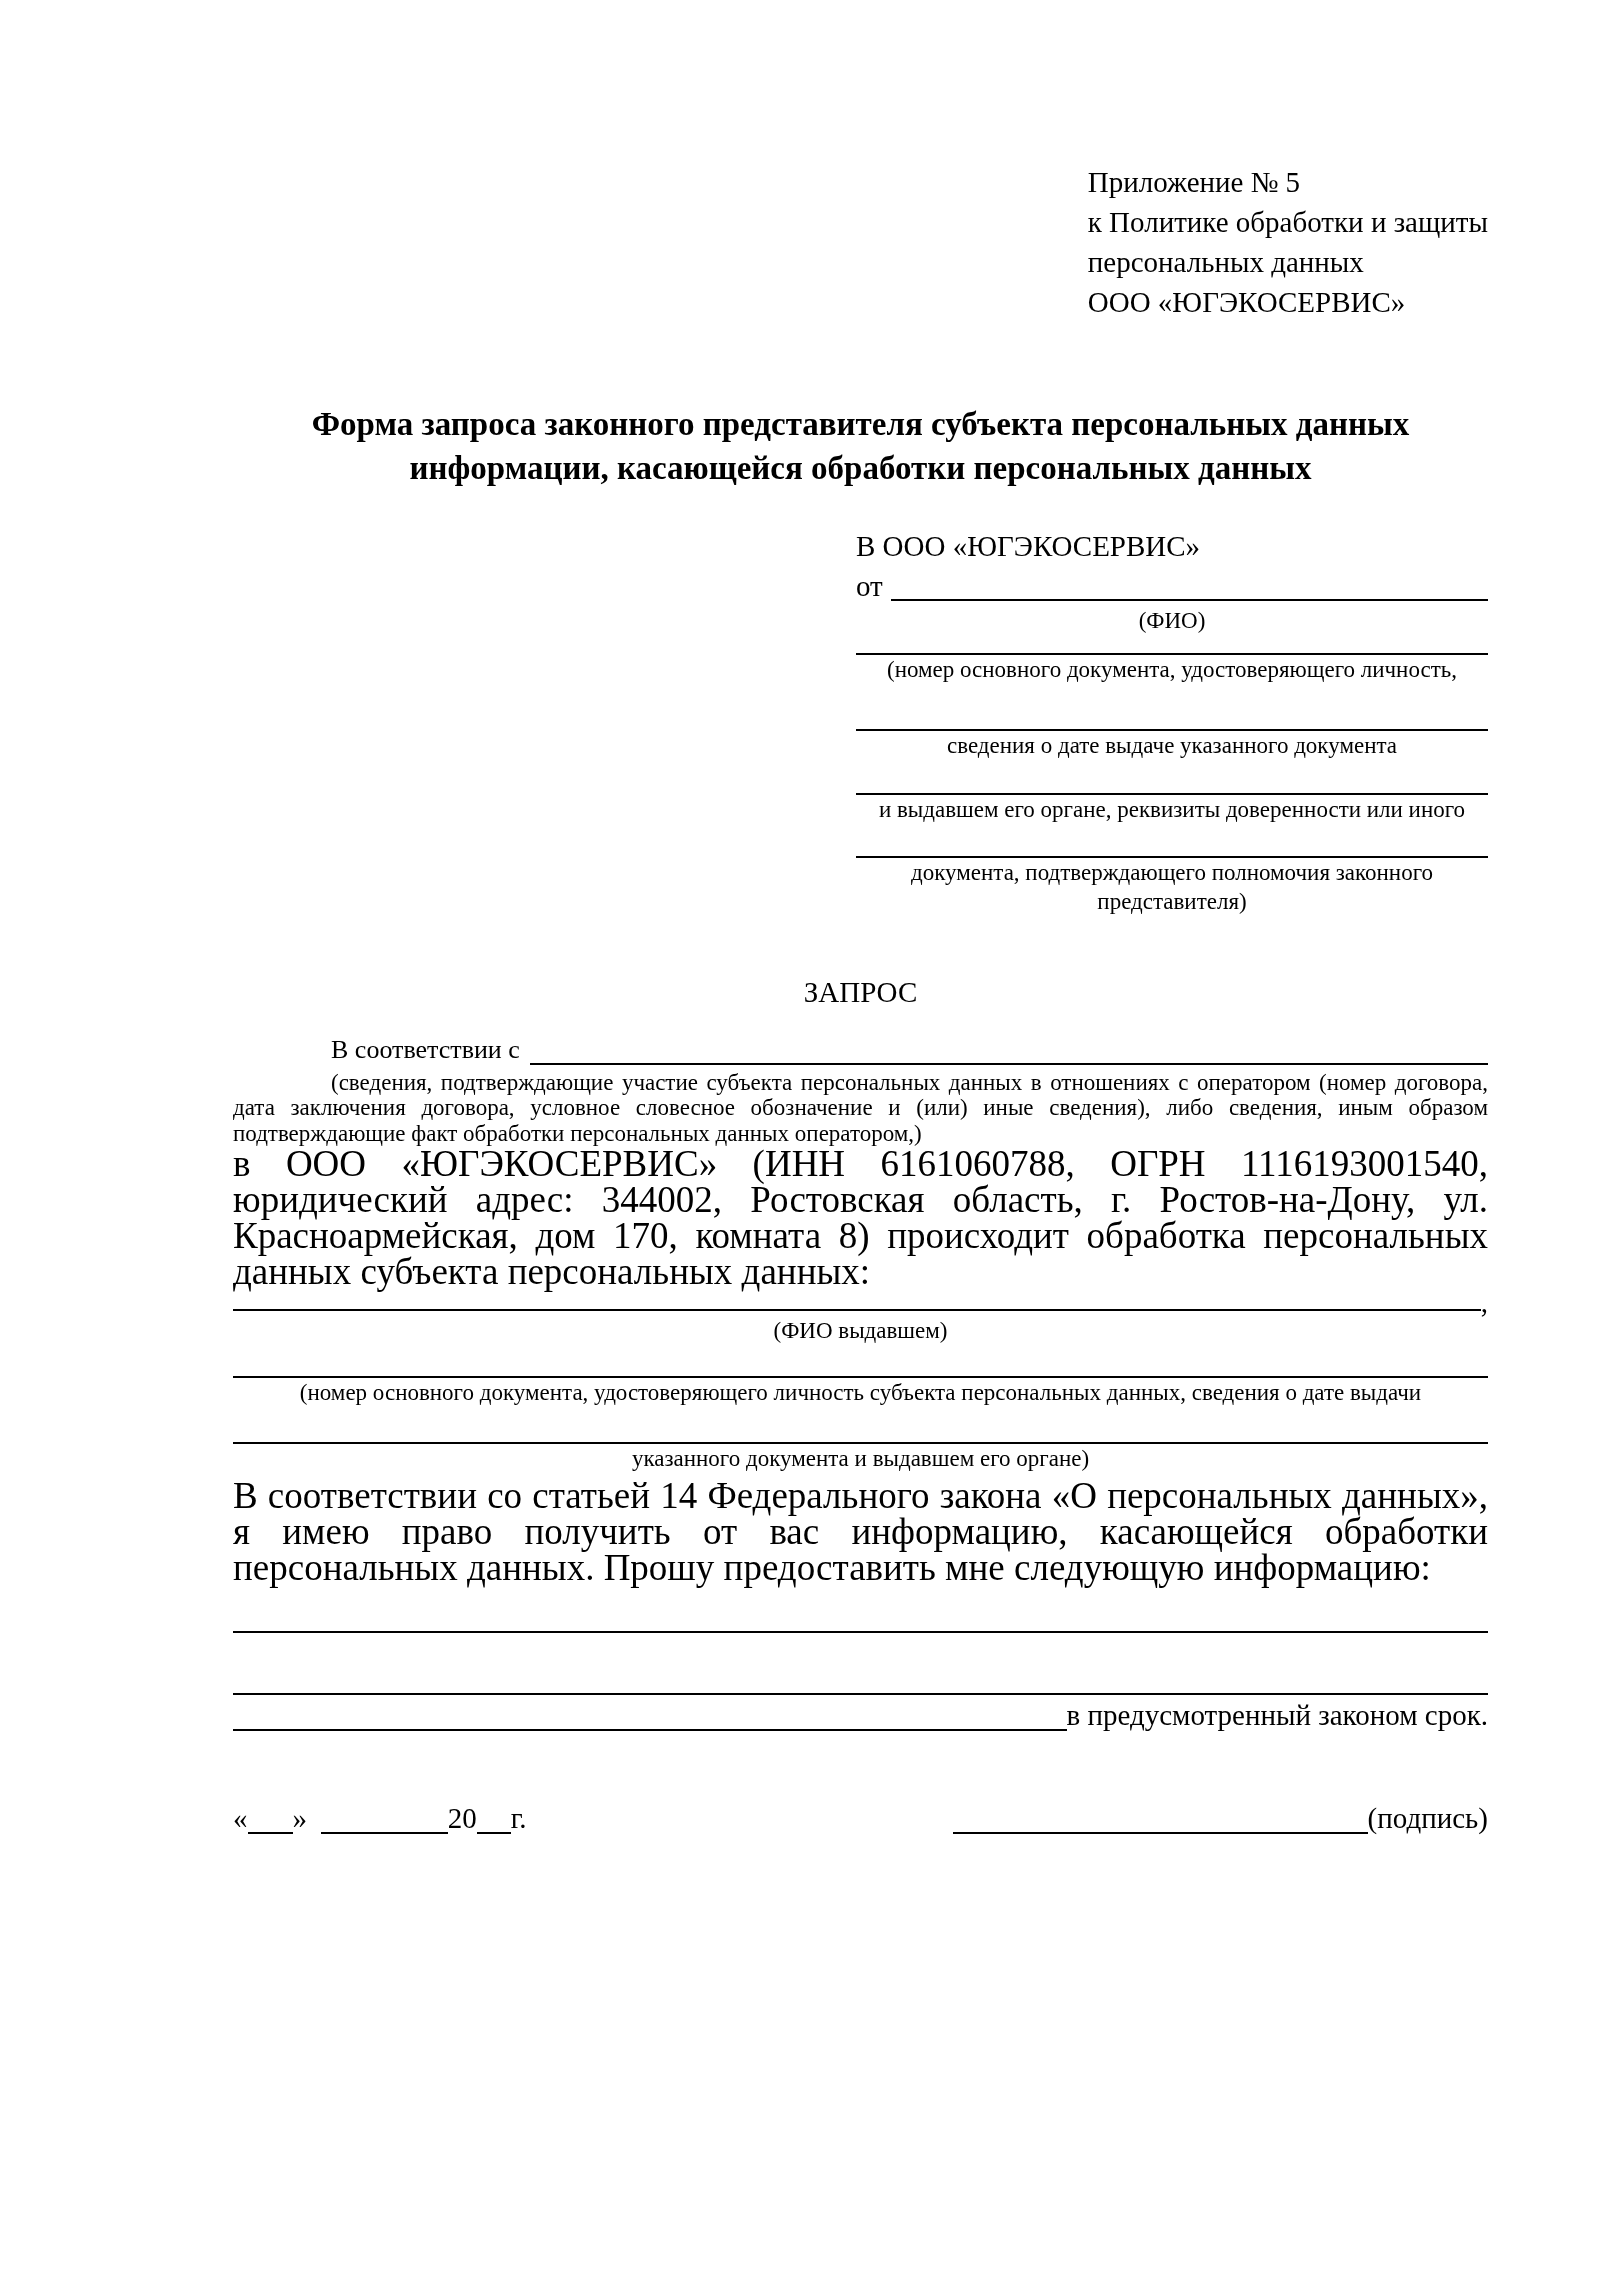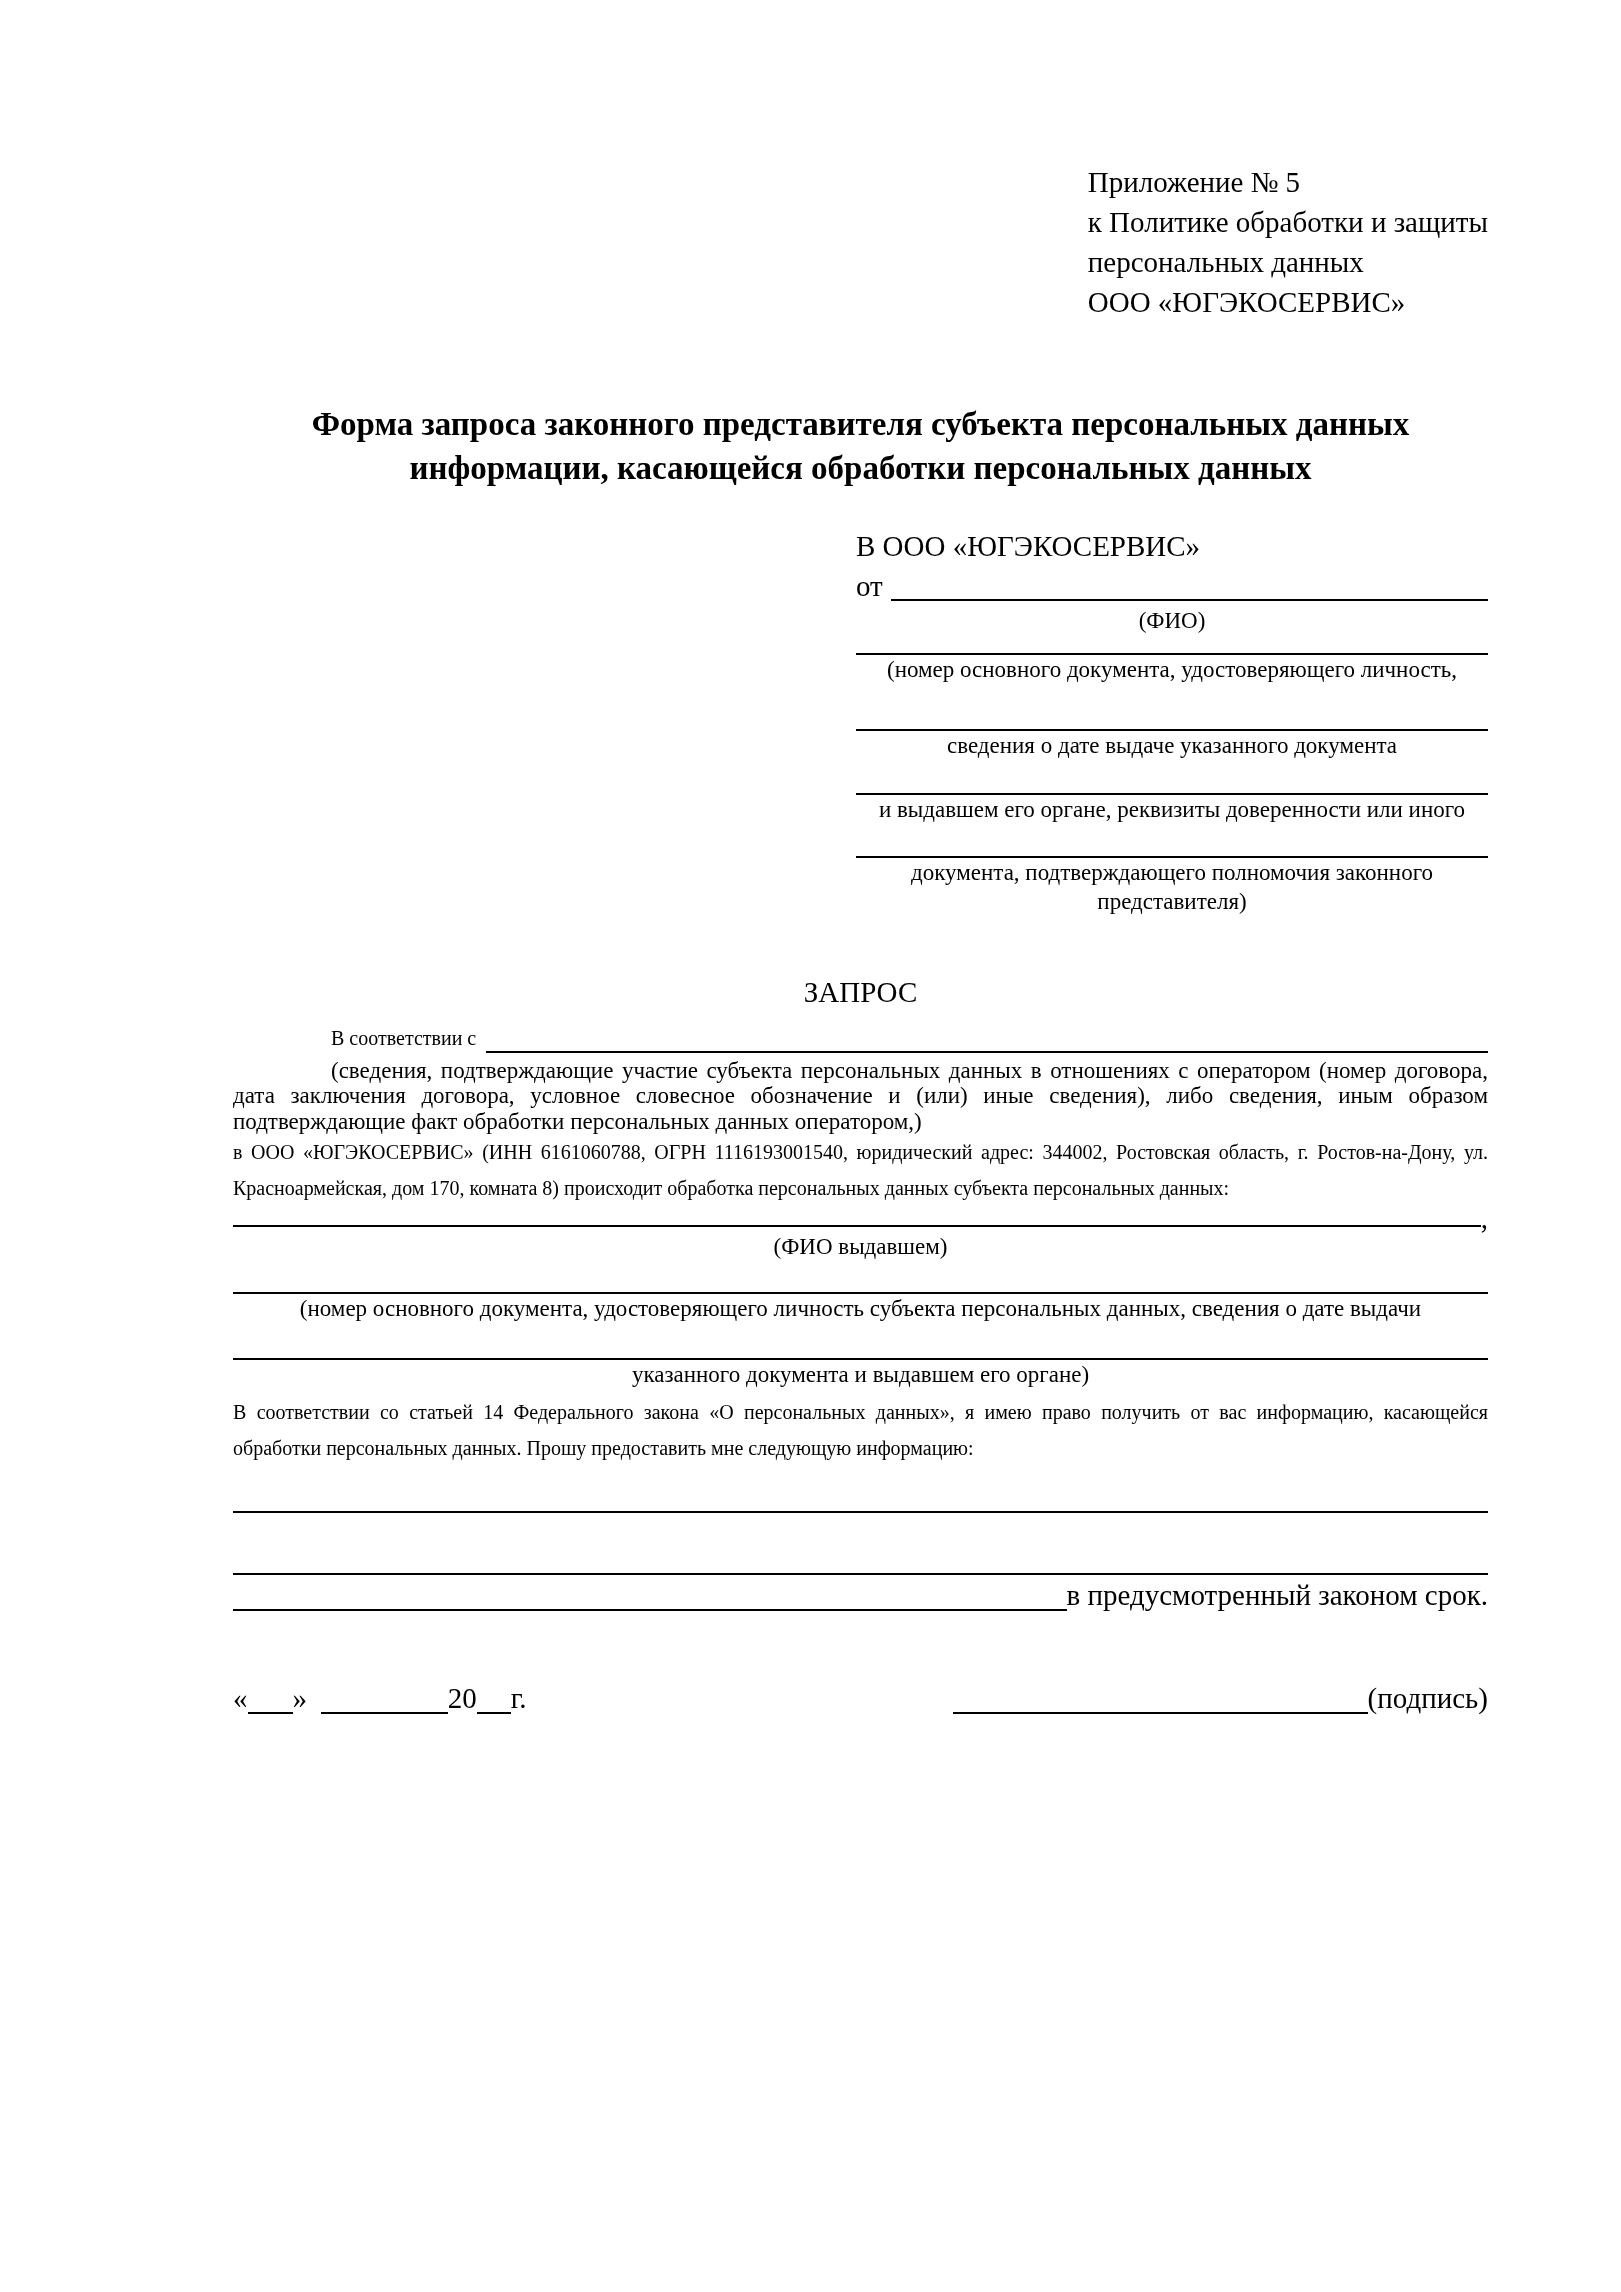--- a/index.html
+++ b/index.html
@@ -53,35 +53,35 @@
     line-height:29px;
     text-align:center;
   }
   .heading {
     margin-top:56px;
     font-size:29px;
     line-height:40px;
     text-align:center;
   }
   .accordance {
-    margin-top:6px;
-    font-size:20px;
+    margin-top:18px;
+    font-size:26px;
     line-height:40px;
     padding-left:98px;
   }
   .accordance .lbl { white-space:nowrap; }
   .accordance .fill { margin-left:9.8px; }
   .small-justify {
     font-size:23px;
     line-height:25.5px;
     text-align:justify;
     text-indent:98px;
   }
   .par {
-    font-size:20px;
+    font-size:37px;
     line-height:36px;
     text-align:justify;
   }
   .par.indent { text-indent:98px; }
   .force-justify { height:36px; overflow:hidden; }
   .force-justify::after { content:""; display:inline-block; width:100%; }
   .comma-row { font-size:29px; line-height:25.5px; height:25.5px; }
   .reply-row { font-size:29px; line-height:40px; }
   .reply-row .tail { white-space:nowrap;text-align:center; }
   .footer-row {

